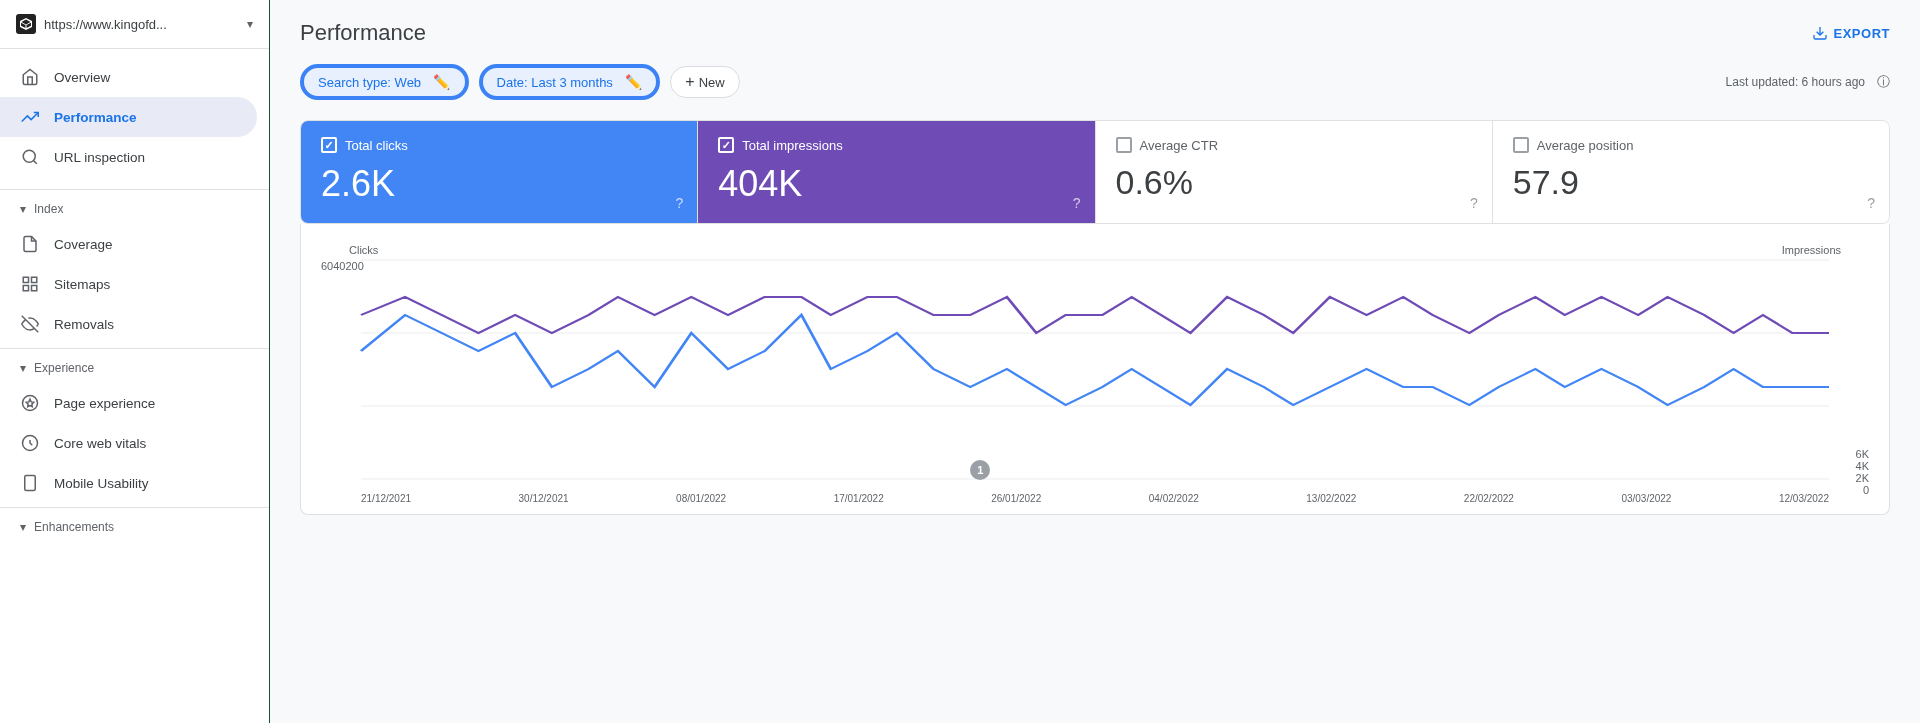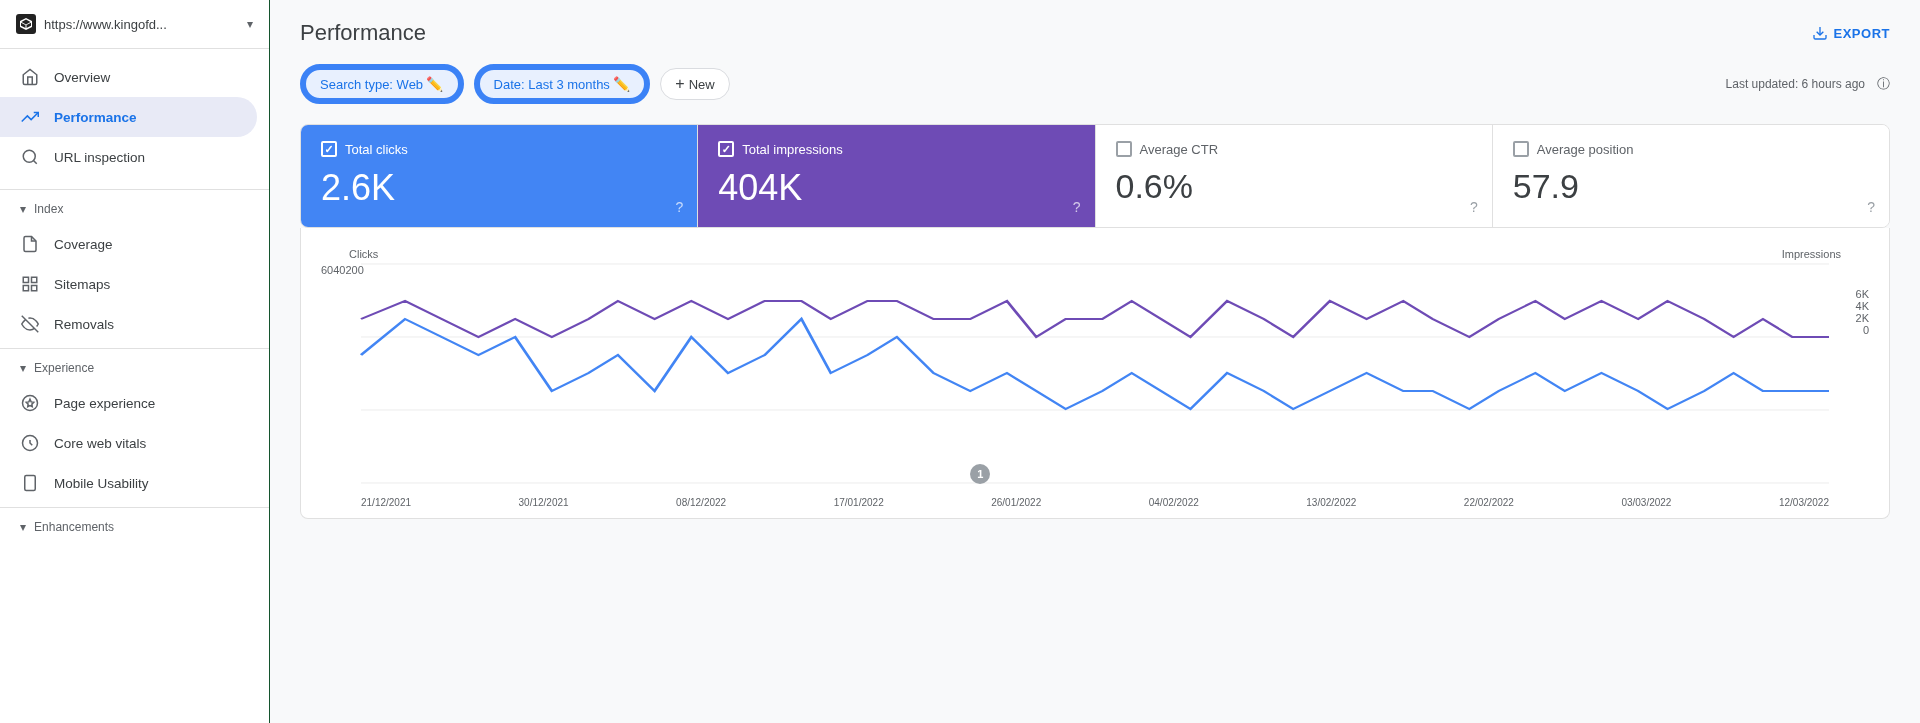--- a/index.html
+++ b/index.html
@@ -98,23 +98,23 @@
 
     .filters-row {
       display: flex;
       align-items: center;
       gap: 10px;
       margin-bottom: 20px;
     }
     .filter-chip {
       display: flex;
       align-items: center;
-      gap: 3px;
+      gap: 12px;
       padding: 6px 14px;
-      border: 6px solid #3b82f6;
+      border: 4px solid #3b82f6;
       border-radius: 20px;
       background: #e8f0fe;
       font-size: 13px;
       color: #1a73e8;
       cursor: pointer;
     }
     .filter-chip .edit-icon { font-size: 14px; }
 
     .new-btn {
       display: flex;
@@ -231,24 +231,23 @@
       justify-content: space-between;
       padding-bottom: 24px;
     }
     .chart-y-labels-right {
       position: absolute;
       right: 0;
       top: 0;
       height: 100%;
       display: flex;
       flex-direction: column;
-      justify-content: flex-start;
+      justify-content: flex-end;
       padding-bottom: 24px;
       text-align: right;
-      margin-top: 24px;
     }
     .y-label {
       font-size: 11px;
       color: #5f6368;
     }
     .chart-y-axis-title-left {
       position: absolute;
       top: 0;
       left: 28px;
       font-size: 11px;
@@ -616,21 +615,21 @@
               955,55
               975,73
               1000,73
             "></polyline>
         </svg>
       </div>
 
       <div class="chart-x-labels" style="bottom:0;">
         <span class="x-label">21/12/2021</span>
         <span class="x-label">30/12/2021</span>
-        <span class="x-label">08/12/2022</span>
+        <span class="x-label">08/01/2022</span>
         <span class="x-label">17/01/2022</span>
         <span class="x-label">26/01/2022</span>
         <span class="x-label">04/02/2022</span>
         <span class="x-label">13/02/2022</span>
         <span class="x-label">22/02/2022</span>
         <span class="x-label">03/03/2022</span>
         <span class="x-label">12/03/2022</span>
       </div>
 
       <div class="chart-marker" style="left: calc(40px + 40%);">

